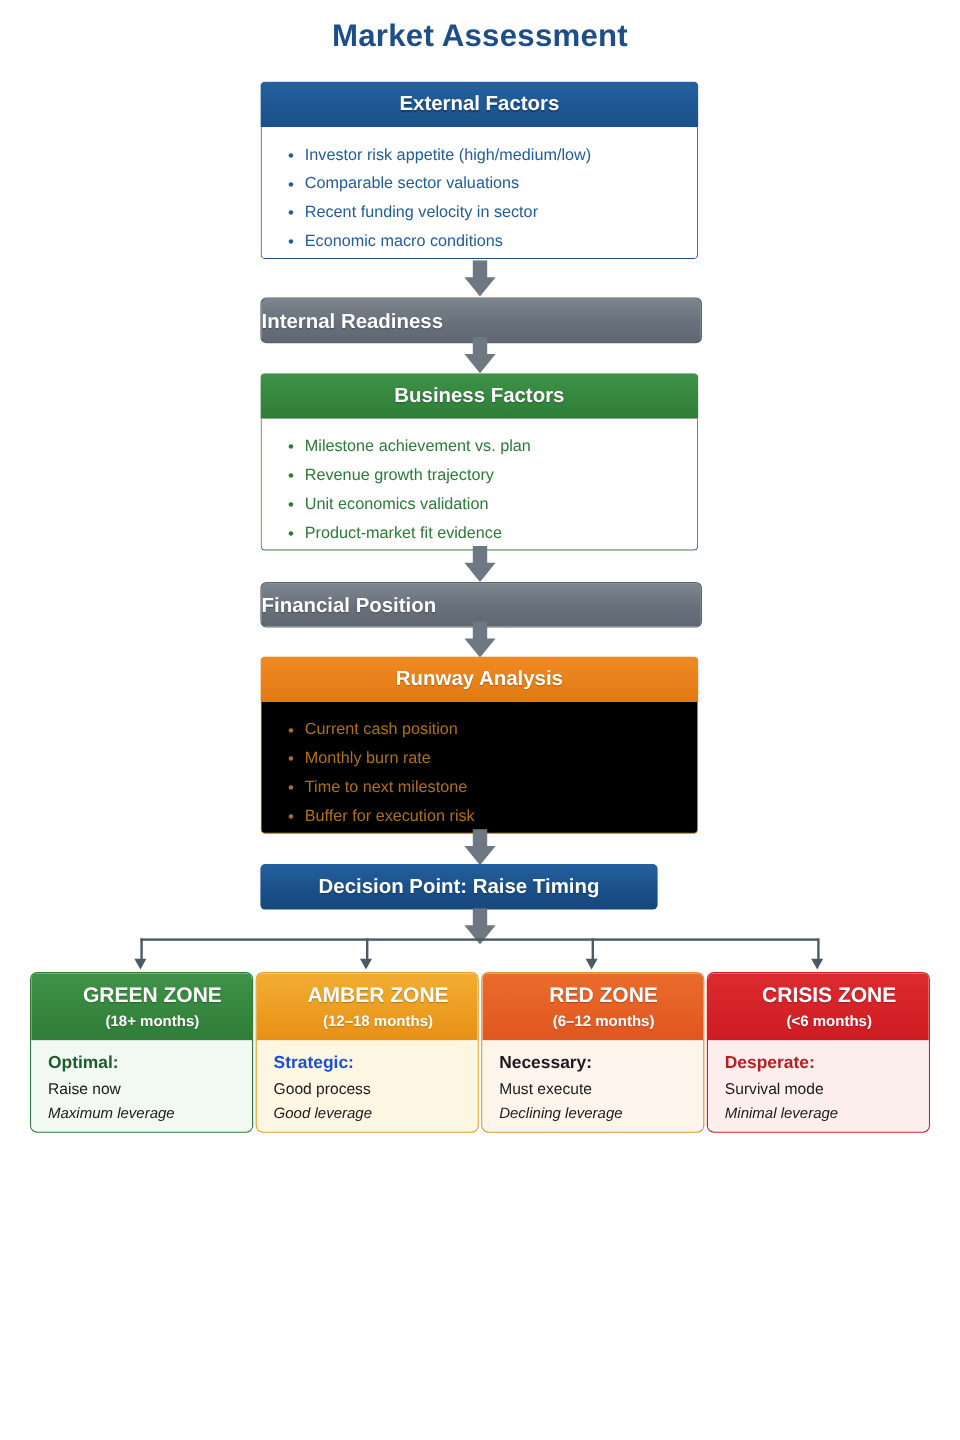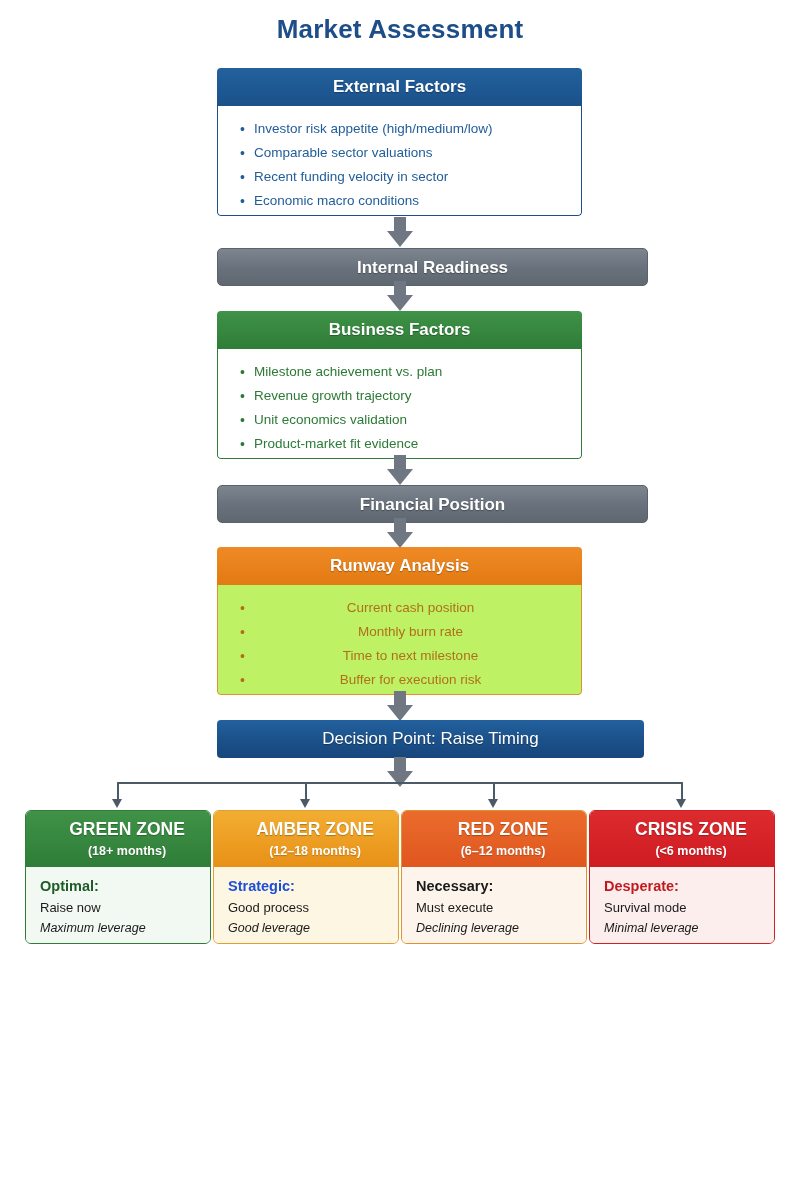--- a/index.html
+++ b/index.html
@@ -73,51 +73,51 @@
   .v-blue .sec-body li, .v-blue .sec-body li::before { color: #1f5c99; }
 
   
   .v-green .sec-head { background: linear-gradient(180deg,#3f9247 0%,#2f7d38 100%); }
   .v-green .sec-body { background: #ffffff; border: 1.6px solid #2f7d38;
                        border-top: none; border-radius: 0 0 4px 4px; }
   .v-green .sec-body li, .v-green .sec-body li::before { color: #2b7a35; }
 
   
   .v-orange .sec-head { background: linear-gradient(180deg,#ee8a25 0%,#e37a12 100%); }
-  .v-orange .sec-body { background: #bef264; border: 1.6px solid #e0922f;
-                        border-top: none; border-radius: 0 0 4px 4px; text-align: center; }
+  .v-orange .sec-body { background: #000000; border: 1.6px solid #e0922f;
+                        border-top: none; border-radius: 0 0 4px 4px; }
   .v-orange .sec-body li, .v-orange .sec-body li::before { color: #b0701a; }
 
   
   .gray-bar {
     position: absolute;
     left: 217px;
-    width: 431px;
+    width: 368px;
     height: 38px;
     line-height: 38px;
-    text-align: center;
+    text-align: left;
     font-size: 17px;
     font-weight: bold;
     color: #ffffff;
     text-shadow: 0 1px 1px rgba(0,0,0,0.32);
     background: linear-gradient(180deg,#7d868f 0%,#69727c 52%,#5f6771 100%);
     border-radius: 5px;
     border: 1px solid #5a636d;
   }
 
   
   .decision-bar {
     position: absolute;
     left: 217px;
-    width: 427px;
+    width: 331px;
     height: 38px;
     line-height: 38px;
     text-align: center;
     font-size: 17px;
-    font-weight: normal;
+    font-weight: bold;
     color: #ffffff;
     text-shadow: 0 1px 1px rgba(0,0,0,0.32);
     background: linear-gradient(180deg,#23619e 0%,#1b5089 55%,#174madd 100%);
     background: linear-gradient(180deg,#23619e 0%,#1b5089 55%,#17477c 100%);
     border-radius: 4px;
   }
 
   
   .block-arrow {
     position: absolute;

